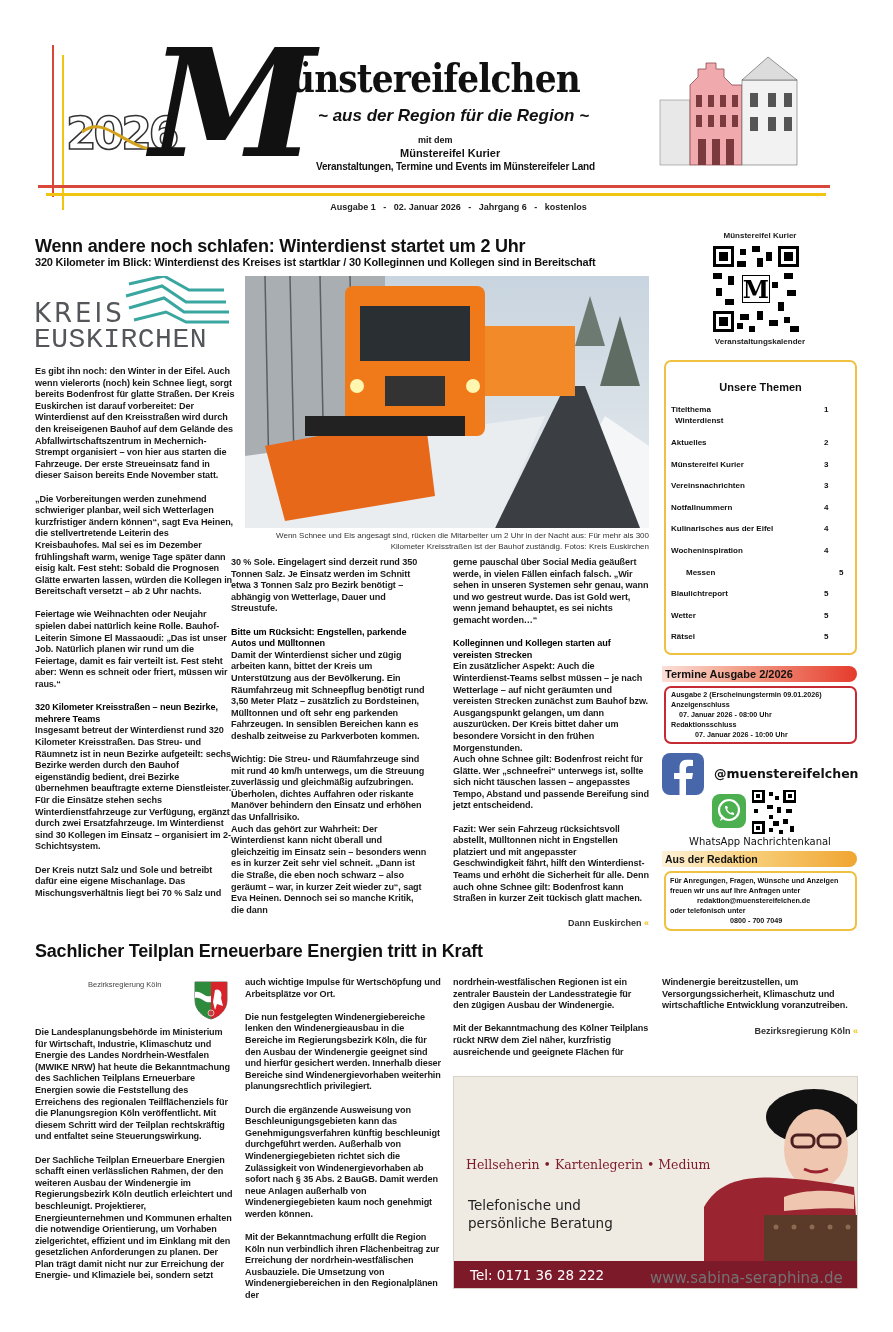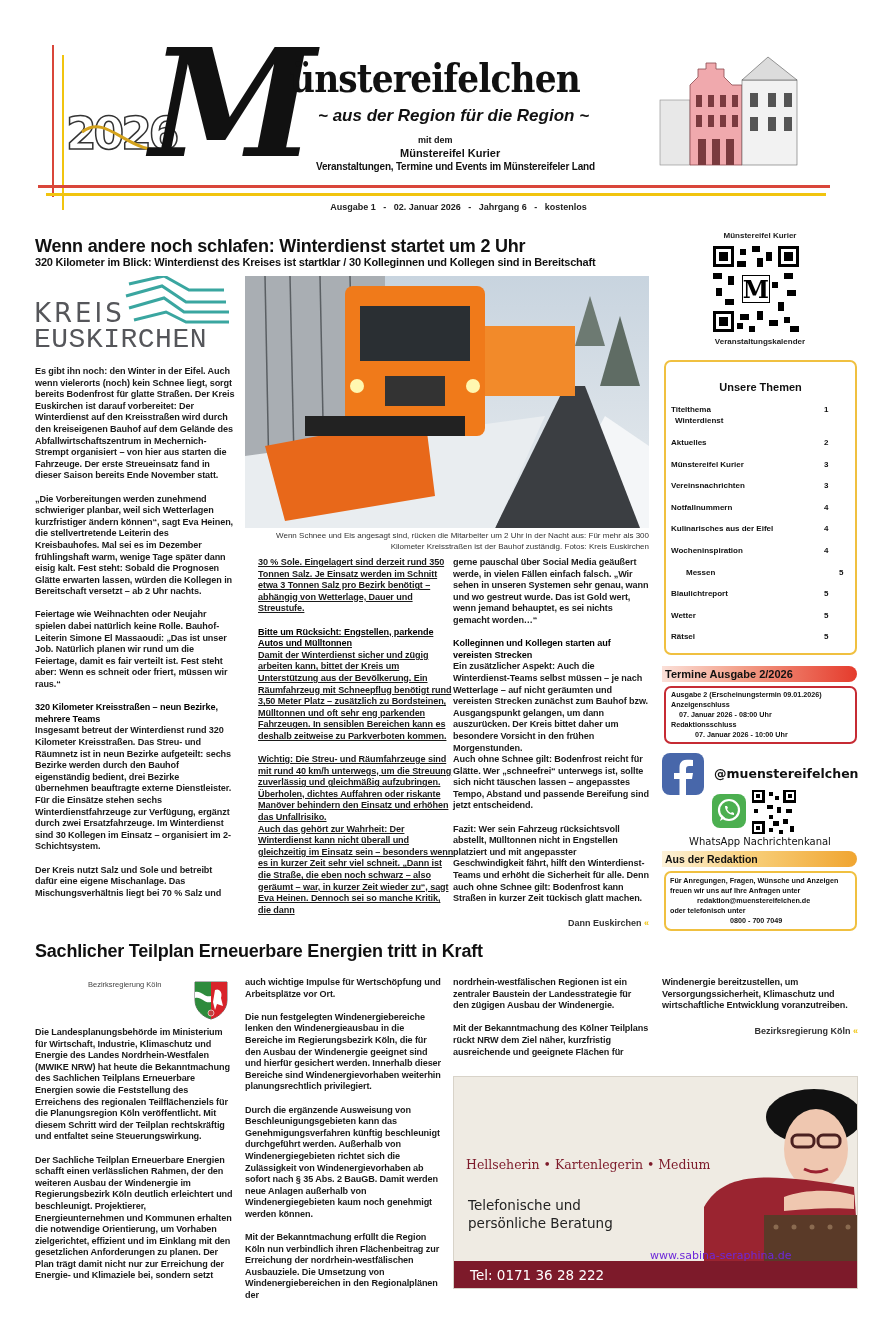--- a/index.html
+++ b/index.html
@@ -29,21 +29,21 @@
 
   
   .a1-title { left: 35px; top: 236px; font-family: "Liberation Sans", sans-serif; font-size: 18px; font-weight: bold; color: #111; letter-spacing: -0.2px; }
   .a1-sub { left: 35px; top: 256px; font-family: "Liberation Sans", sans-serif; font-size: 11px; font-weight: bold; color: #111; letter-spacing: -0.2px; }
   .kreis-logo { left: 34px; top: 276px; width: 200px; height: 80px; }
   .kreis-word1 { left: 34px; top: 298px; font-family: "DejaVu Sans", sans-serif; font-size: 26px; letter-spacing: 3px; color: #55565a; font-weight: normal; }
   .kreis-word2 { left: 34px; top: 324px; font-family: Liberation Mono, monospace; font-size: 28px; color: #55565a; letter-spacing: 0.5px; }
   .photo { left: 245px; top: 276px; width: 404px; height: 252px; overflow: hidden; background: #c9ccd1; }
   .caption { left: 243px; top: 530px; width: 406px; text-align: right; font-family: "Liberation Sans", sans-serif; font-size: 8px; line-height: 11px; color: #333; }
   .col1 { left: 35px; top: 366px; width: 200px; }
-  .col2 { left: 258px; top: 557px; width: 196px; text-decoration: underline; }
+  .col2 { left: 231px; top: 557px; width: 196px; }
   .col3 { left: 453px; top: 557px; width: 196px; }
   .src1 { left: 453px; top: 918px; width: 196px; text-align: right; font-family: "Liberation Sans", sans-serif; font-size: 9px; font-weight: bold; color: #333; }
   .chev { color: #f1c40f; font-weight: bold; }
 
   
   .qr-label-top { left: 655px; top: 231px; width: 210px; text-align: center; font-family: "Liberation Sans", sans-serif; font-size: 8px; font-weight: bold; color: #222; }
   .qr-main { left: 713px; top: 246px; width: 86px; height: 86px; }
   .qr-label-bot { left: 655px; top: 337px; width: 210px; text-align: center; font-family: "Liberation Sans", sans-serif; font-size: 8px; font-weight: bold; color: #222; }
   .themes-box { left: 664px; top: 360px; width: 193px; height: 295px; border: 2px solid #f0c040; border-radius: 7px; }
   .themes-title { left: 664px; top: 381px; width: 193px; text-align: center; font-family: "Liberation Sans", sans-serif; font-size: 11px; font-weight: bold; color: #111; }
@@ -75,21 +75,21 @@
   .src2 { left: 662px; top: 1026px; width: 196px; text-align: right; font-family: "Liberation Sans", sans-serif; font-size: 9px; font-weight: bold; color: #333; }
 
   
   .ad { left: 453px; top: 1076px; width: 405px; height: 213px; background: #efebe3; border: 1px solid #d8d3c9; overflow: hidden; }
   .ad-name { left: 12px; top: 4px; font-family: "DejaVu Serif", serif; font-style: italic; font-size: 30px; color: #7d1a2a; letter-spacing: 1px; }
   .ad-roles { left: 12px; top: 80px; font-family: "DejaVu Serif", serif; font-size: 12.5px; color: #7d1a2a; }
   .ad-tag1 { left: 14px; top: 120px; font-family: "DejaVu Sans", sans-serif; font-size: 13.5px; color: #222; }
   .ad-tag2 { left: 14px; top: 138px; font-family: "DejaVu Sans", sans-serif; font-size: 13.5px; color: #222; }
   .ad-bar { left: 0; top: 184px; width: 405px; height: 29px; background: #7d1a2a; }
   .ad-tel { left: 16px; top: 190px; font-family: "DejaVu Sans", sans-serif; font-size: 13.5px; color: #fff; }
-  .ad-url { left: 196px; top: 172px; font-family: "DejaVu Sans", sans-serif; font-size: 11px; color: #6d28d9; }
+  .ad-url { left: 196px; top: 192px; font-family: "DejaVu Sans", sans-serif; font-size: 15px; color: #737373; }
   .ad-photo { left: 250px; top: 0; width: 155px; height: 184px; }
 </style>
 </head>
 <body>
 
 <div class="abs hdr-vline-red"></div>
 <div class="abs hdr-vline-yel"></div>
 <div class="abs hdr-hline-red"></div>
 <div class="abs hdr-hline-yel"></div>
 

